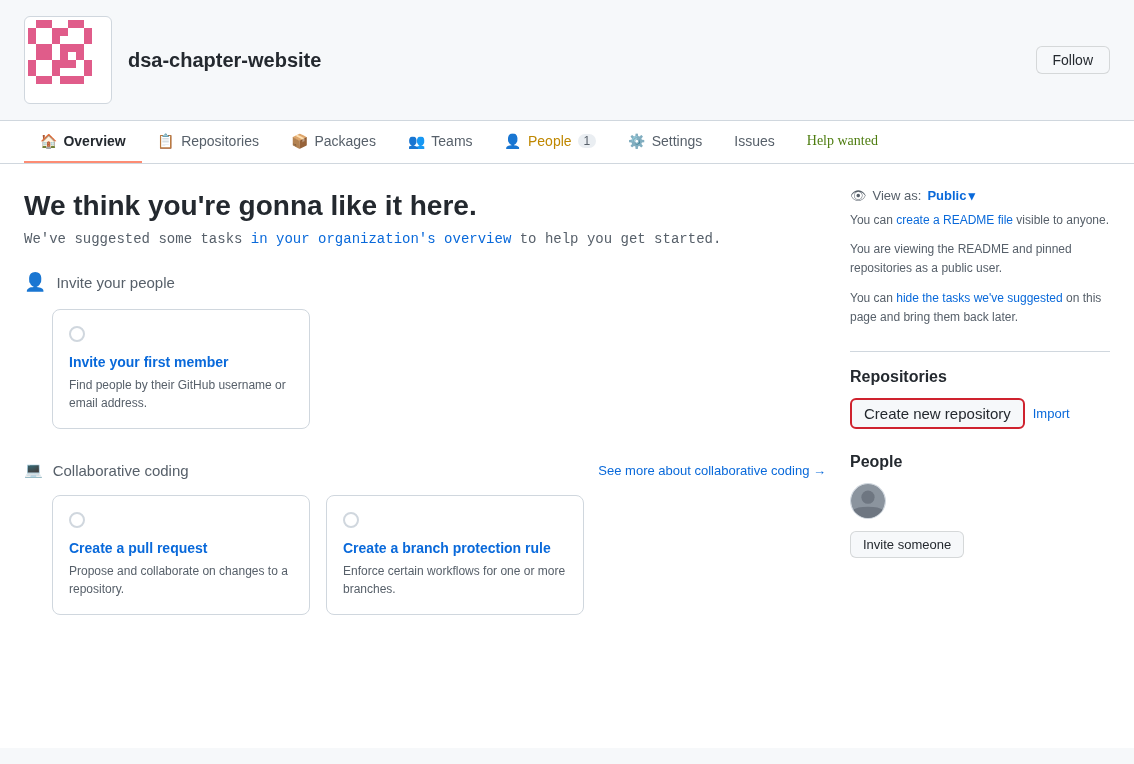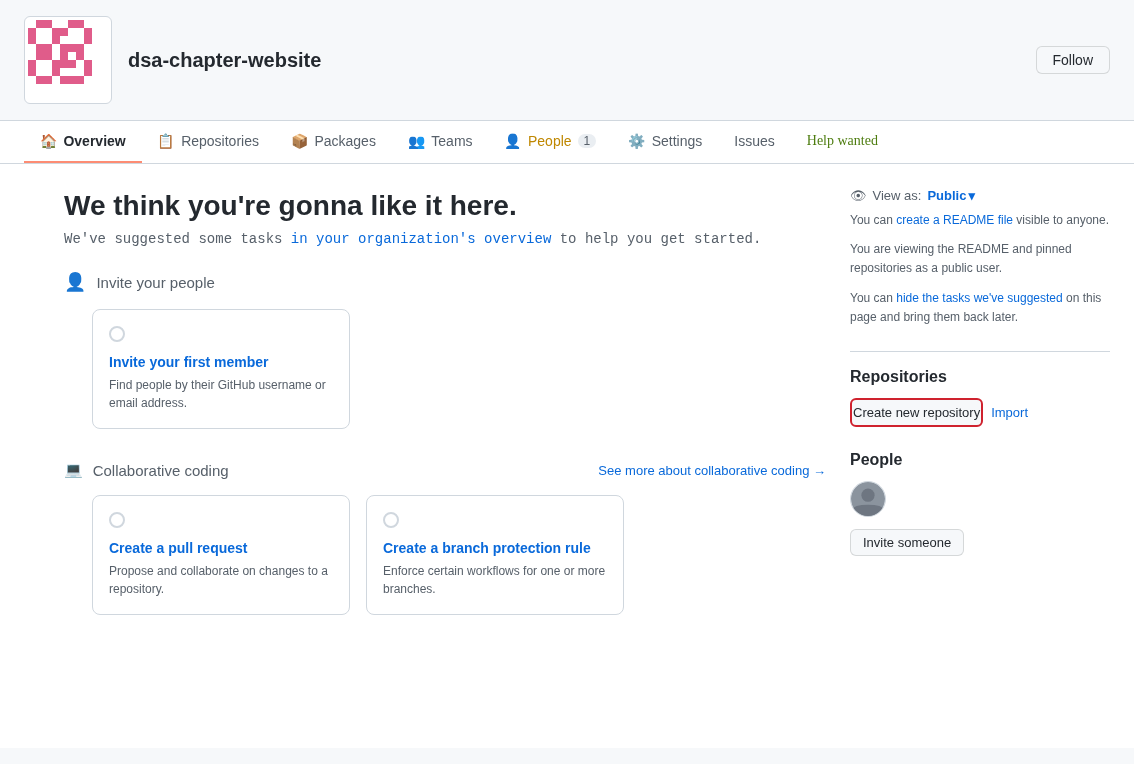--- a/index.html
+++ b/index.html
@@ -83,21 +83,20 @@
       display: flex;
       max-width: 1134px;
       margin: 0 auto;
       padding: 24px;
       gap: 24px;
       background: #fff;
       min-height: calc(764px - 180px);
     }
     .main-content {
       flex: 1;
-      margin-left: 40px;
     }
     .sidebar {
       width: 260px;
       flex-shrink: 0;
     }
     .headline {
       font-size: 28px;
       font-weight: 600;
       color: #24292f;
       margin-bottom: 8px;
@@ -220,22 +219,22 @@
       color: #24292f;
       margin-bottom: 12px;
     }
     .repo-actions {
       display: flex;
       gap: 8px;
       align-items: center;
       margin-bottom: 24px;
     }
     .create-repo-btn {
-      padding: 5px 1px;
-      font-size: 13px;
+      padding: 5px 12px;
+      font-size: 15px;
       font-weight: 500;
       background: #f6f8fa;
       border: 2px solid #cf222e;
       border-radius: 6px;
       cursor: pointer;
       color: #24292f;
       text-align: center;
     }
     .import-link {
       font-size: 13px;

